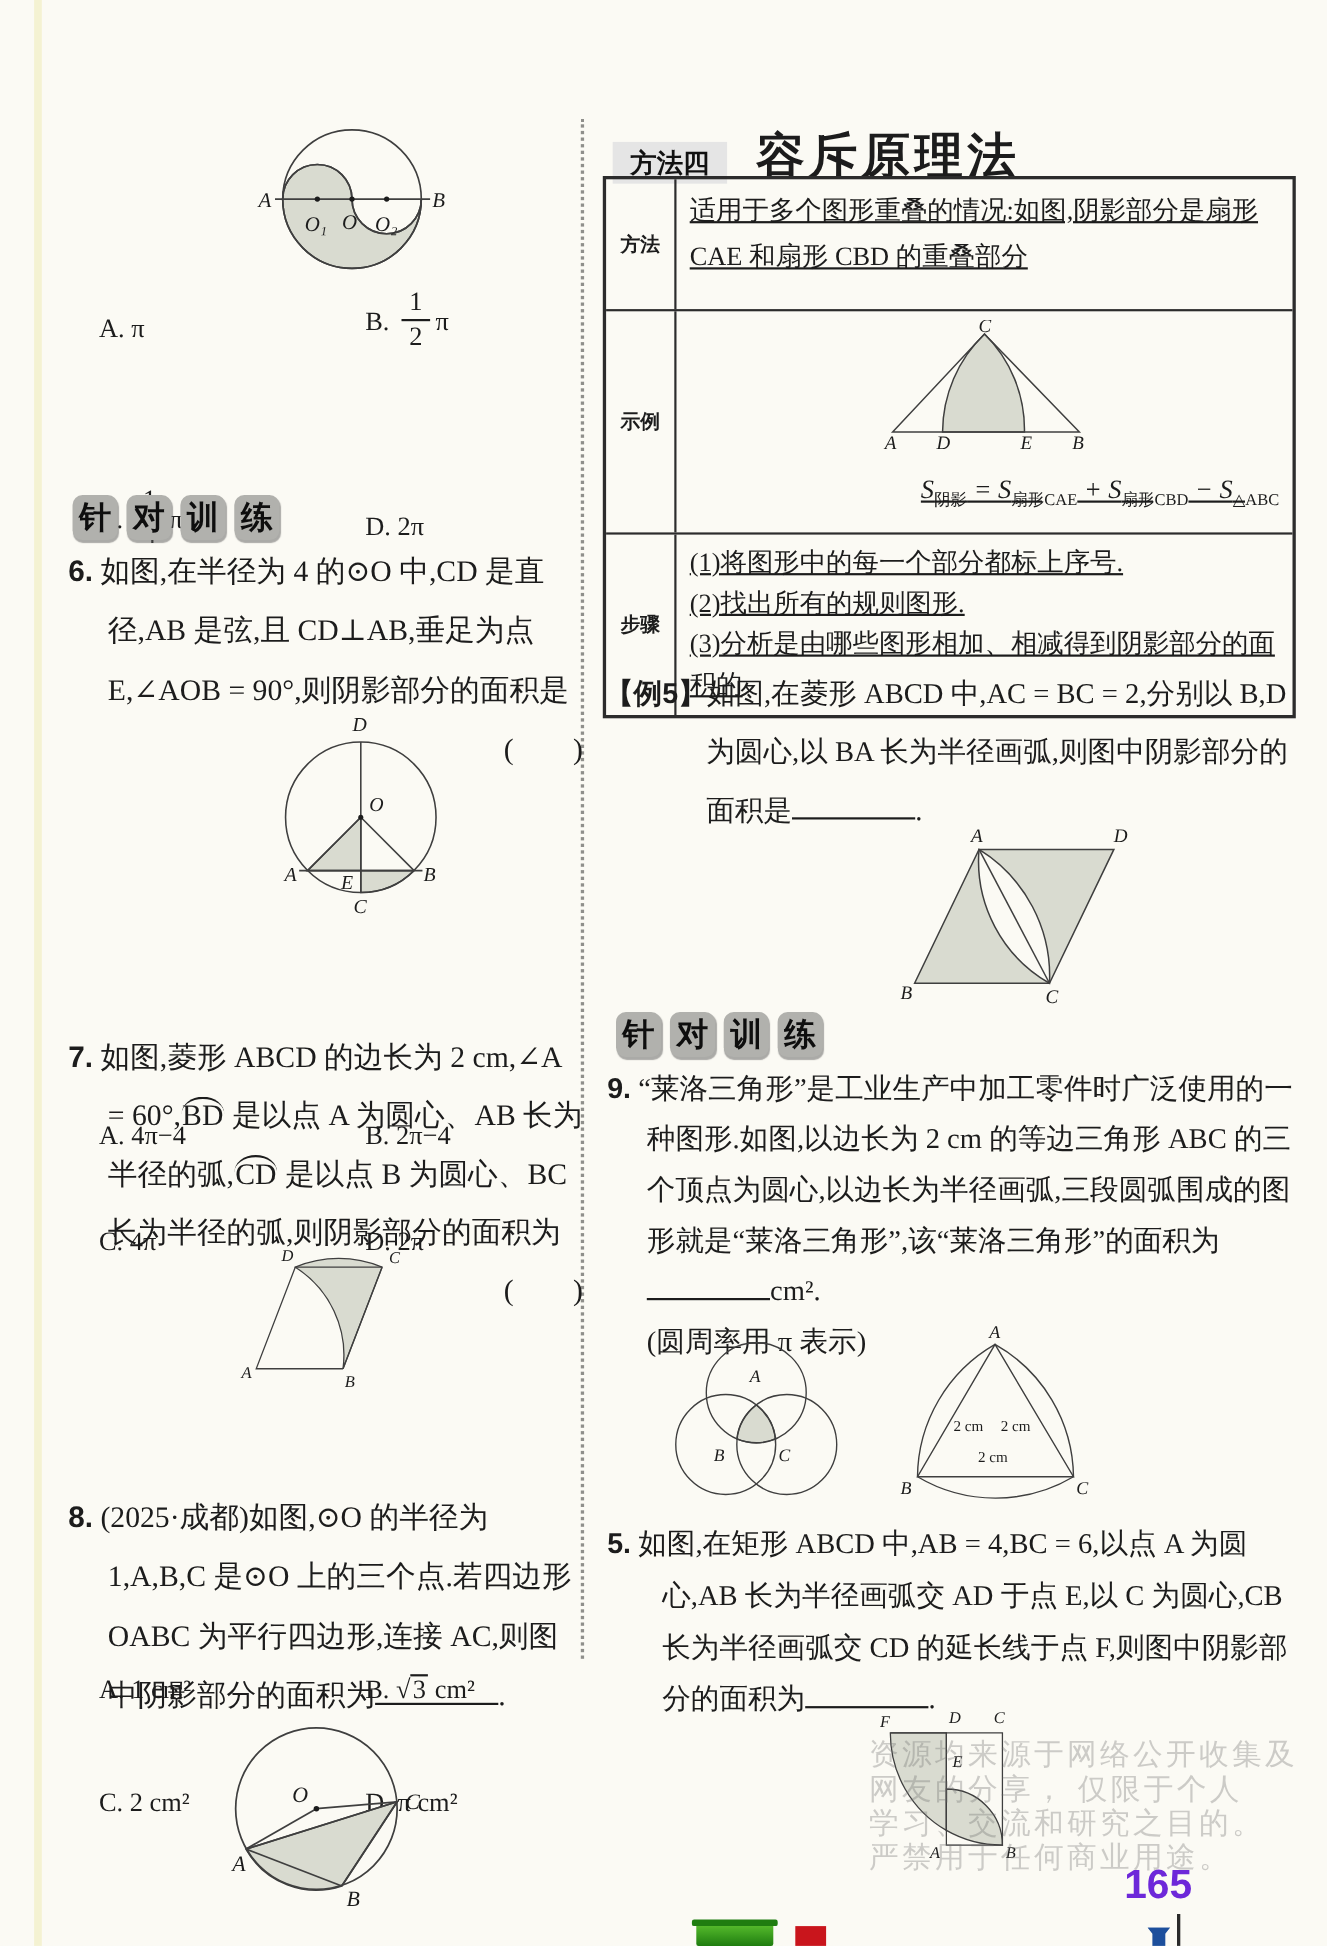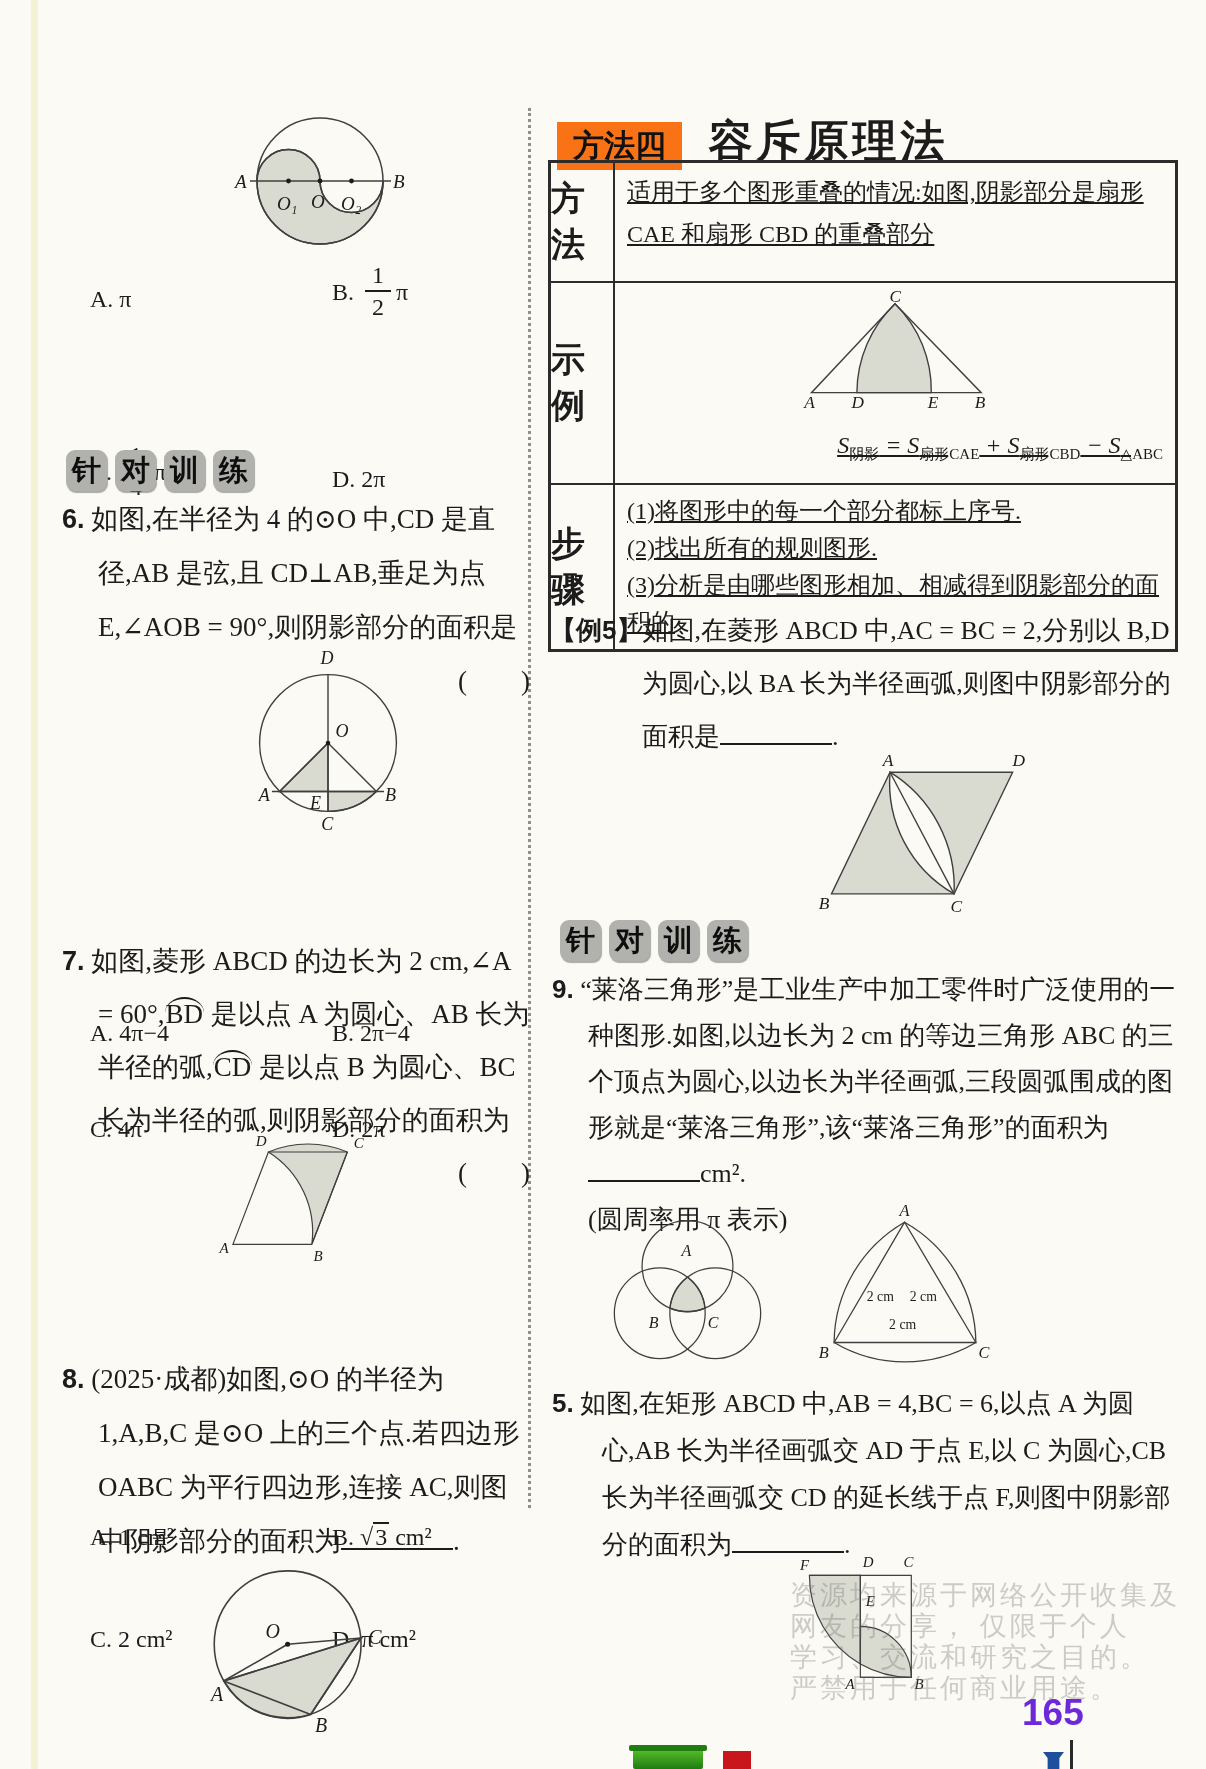--- a/index.html
+++ b/index.html
@@ -36,28 +36,28 @@
   .optrow { position:relative; font-size:24px; }
   .opt-a { position:absolute; left:30px; top:0; }
   .opt-b { position:absolute; left:272px; top:0; }
   .frac { display:inline-block; vertical-align:middle; text-align:center; margin:0 5px 8px 5px; line-height:1; }
   .frac .fn { display:block; border-bottom:2px solid #1c1c1c; padding:1px 7px 3px; }
   .frac .fd { display:block; padding-top:3px; }
   .sqrt-rad { border-top:2px solid #1c1c1c; padding:0 2px; }
 
   
   .mhead { font-family:"Liberation Sans",sans-serif; }
-  .mbadge { display:inline-block; background:#f97316; color:#111; font-weight:bold; font-size:31px; padding:3px 16px; }
+  .mbadge { display:inline-block; background:#e5e5e5; color:#111; font-weight:bold; font-size:24px; padding:3px 16px; }
   .mtitle { display:inline-block; font-weight:bold; font-size:44px; margin-left:22px; letter-spacing:4px; }
   .mtable { width:630px; border:3px solid #2c2c2c; background:transparent; }
   .mrow { display:flex; border-bottom:2px solid #2c2c2c; }
   .mrow:last-child { border-bottom:none; }
   .mlabel {
     width:64px; border-right:2px solid #2c2c2c; display:flex; align-items:center; justify-content:center;
-    font-family:"Liberation Sans",sans-serif; font-weight:bold; font-size:34px; flex-shrink:0;
+    font-family:"Liberation Sans",sans-serif; font-weight:bold; font-size:18px; flex-shrink:0;
   }
   .mcontent { flex:1; padding:8px 12px; font-size:24px; line-height:42px;text-decoration:underline; }
   .formula { text-align:right; font-size:24px; font-style:italic; margin-top:2px; }
   .formula sub { font-size:15px; font-style:normal; }
 
   
   svg text { font-size:19px; font-style:italic; fill:#1c1c1c; font-family:"Liberation Serif","DejaVu Serif",serif; }
   svg text.fm { font-style:normal; font-size:16px; }
   .sh { fill:#d9dbd0; stroke:#3f3f3f; stroke-width:1.5; }
   .ln { fill:none; stroke:#3f3f3f; stroke-width:1.5; }

